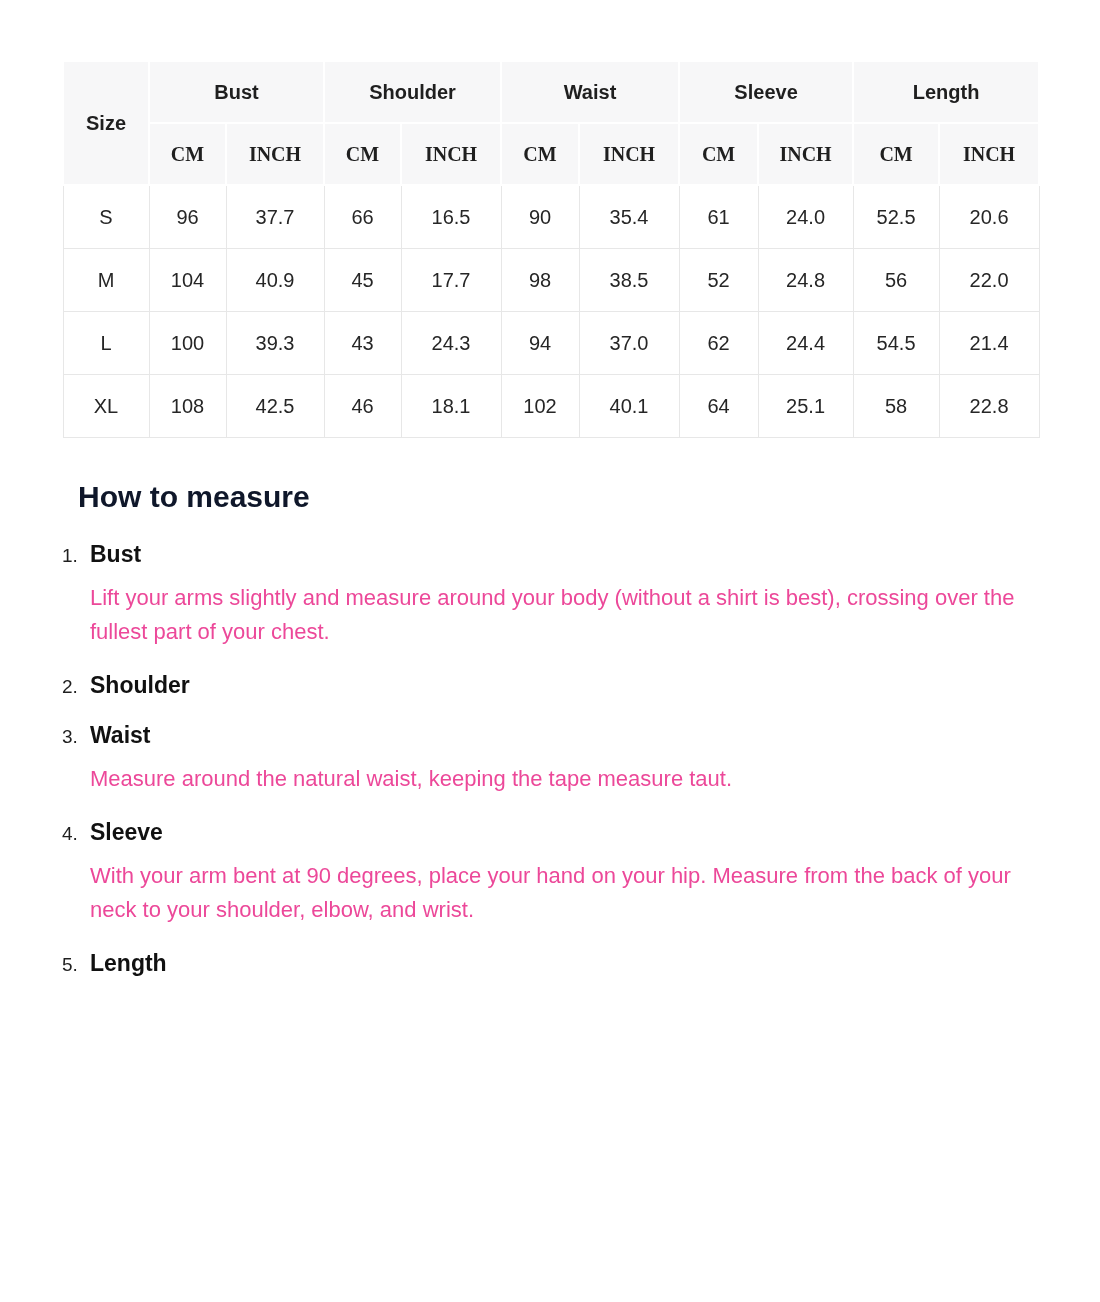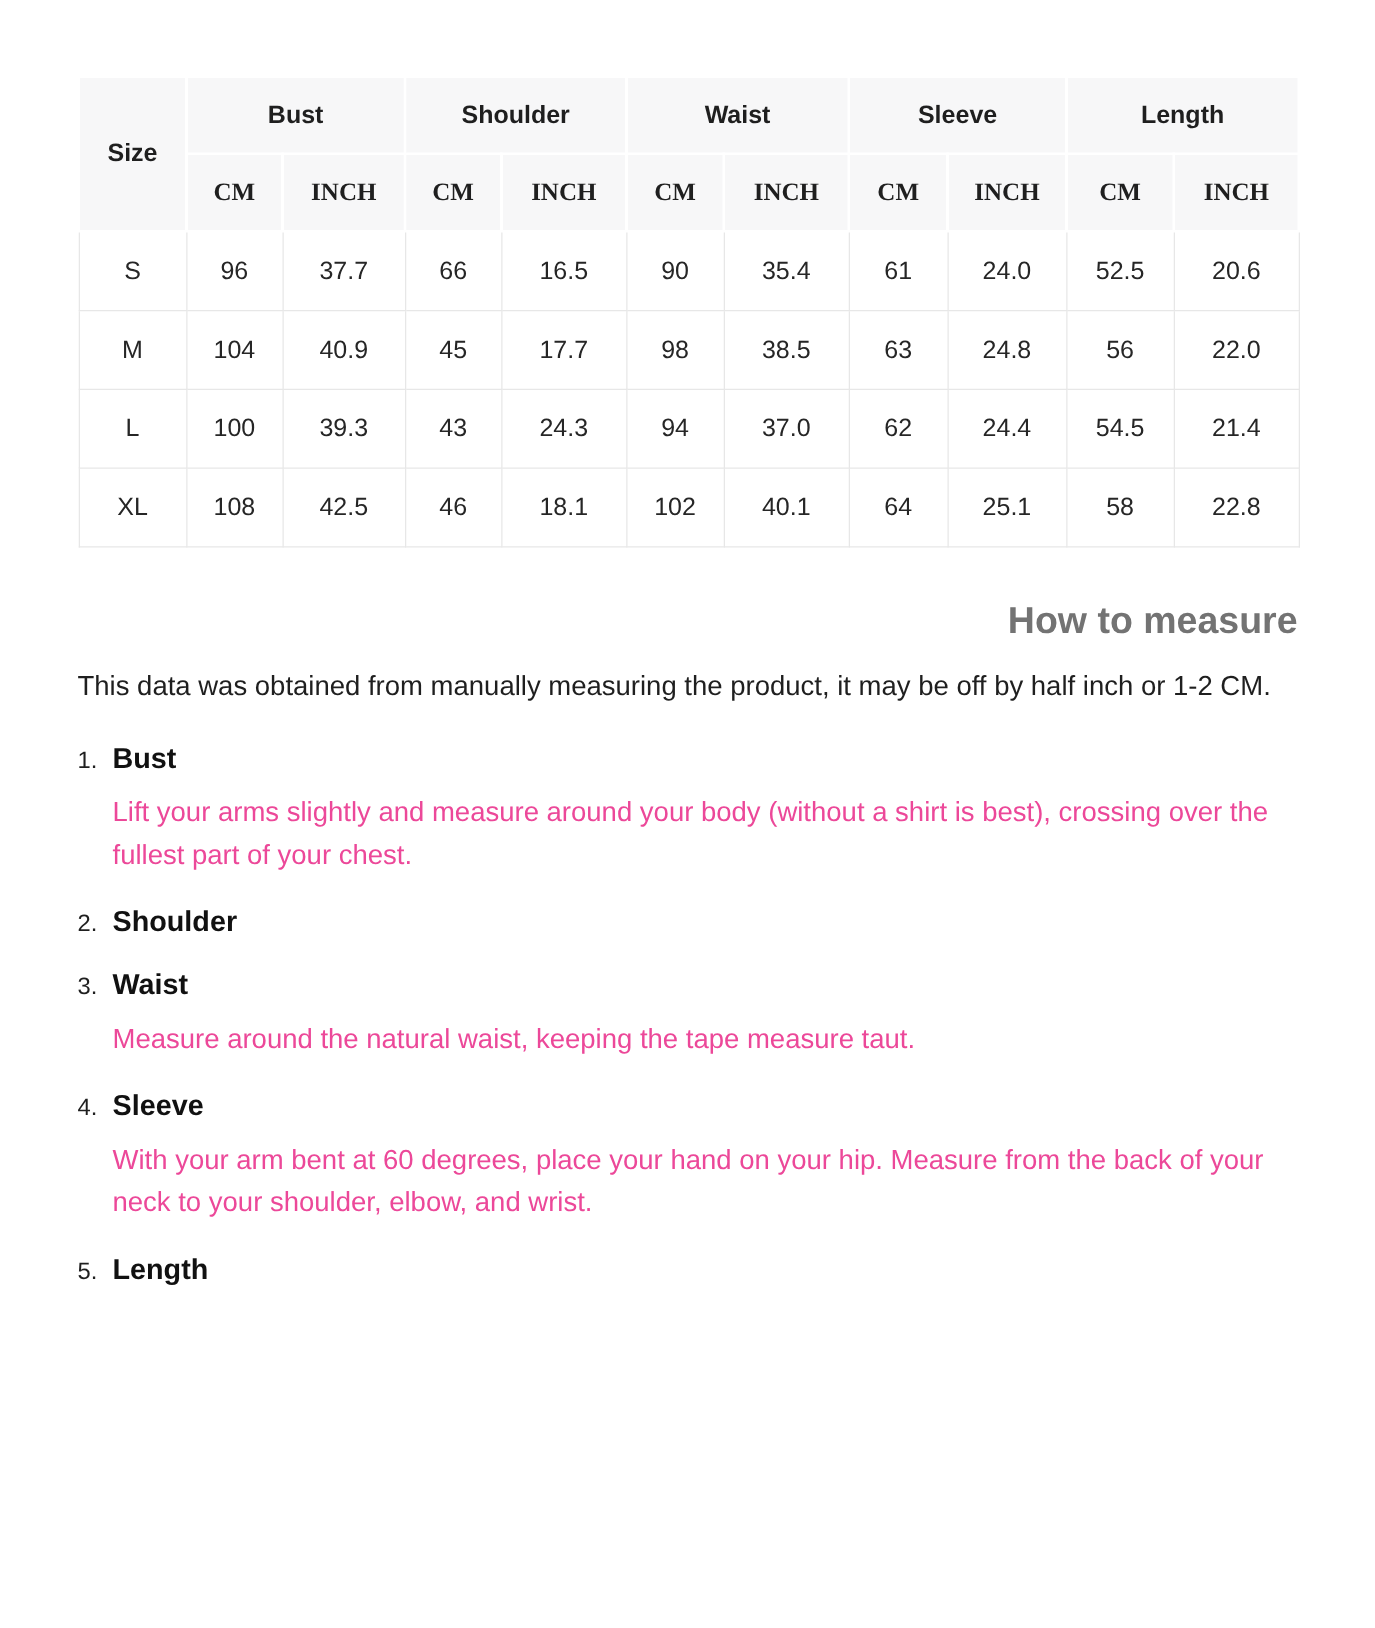--- a/index.html
+++ b/index.html
@@ -41,26 +41,25 @@
   table.size-table thead tr.unit-row th { height: 60px; font-family: Liberation Serif, serif; }
   table.size-table tbody td {
     border: 1px solid #e7e7e7;
     height: 62px;
     font-weight: normal;
     background: #ffffff;
   }
 
   
   .htm-heading {
-    margin: 42px 0 0 0;
+    margin: 42px 0 0 16px;
     font-size: 30px;
     line-height: 34px;
     font-weight: bold;
-    color: #737373;
-    text-align: right;
+    color: #0f172a;
   }
   .htm-intro {
     margin: 18px 0 0 0;
     font-size: 22px;
     line-height: 34px;
     color: #1f1f1f;
     max-width: 976px;
   }
   .steps {
     margin-top: 26px;
@@ -148,21 +147,21 @@
         <td>20.6</td>
       </tr>
       <tr>
         <td>M</td>
         <td>104</td>
         <td>40.9</td>
         <td>45</td>
         <td>17.7</td>
         <td>98</td>
         <td>38.5</td>
-        <td>63</td>
+        <td>52</td>
         <td>24.8</td>
         <td>56</td>
         <td>22.0</td>
       </tr>
       <tr>
         <td>L</td>
         <td>100</td>
         <td>39.3</td>
         <td>43</td>
         <td>24.3</td>
@@ -185,21 +184,20 @@
         <td>25.1</td>
         <td>58</td>
         <td>22.8</td>
       </tr>
     </tbody>
   </table>
 </section>
 
 <section>
   <h2 class="htm-heading">How to measure</h2>
-  <p class="htm-intro">This data was obtained from manually measuring the product, it may be off by half inch or 1-2 CM.</p>
 
   <div class="steps">
 
     <div class="step">
       <div class="step-head">
         <span class="step-number">1.</span>
         <span class="step-title">Bust</span>
       </div>
       <p class="step-desc">Lift your arms slightly and measure around your body (without a shirt is best), crossing over the fullest part of your chest.</p>
     </div>
@@ -217,21 +215,21 @@
         <span class="step-title">Waist</span>
       </div>
       <p class="step-desc">Measure around the natural waist, keeping the tape measure taut.</p>
     </div>
 
     <div class="step">
       <div class="step-head">
         <span class="step-number">4.</span>
         <span class="step-title">Sleeve</span>
       </div>
-      <p class="step-desc">With your arm bent at 60 degrees, place your hand on your hip. Measure from the back of your neck to your shoulder, elbow, and wrist.</p>
+      <p class="step-desc">With your arm bent at 90 degrees, place your hand on your hip. Measure from the back of your neck to your shoulder, elbow, and wrist.</p>
     </div>
 
     <div class="step">
       <div class="step-head">
         <span class="step-number">5.</span>
         <span class="step-title">Length</span>
       </div>
     </div>
 
   </div>

